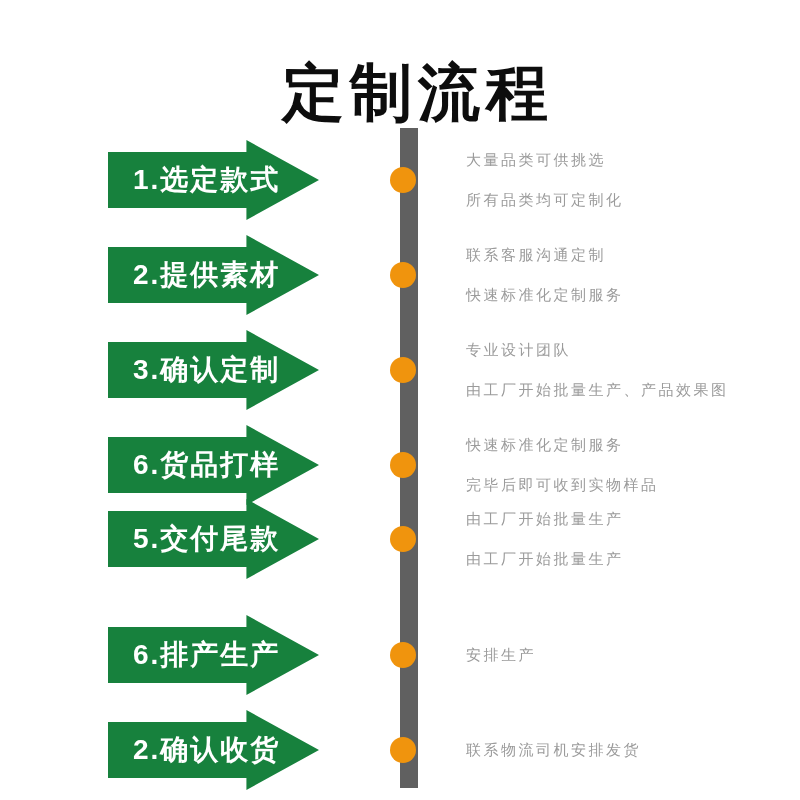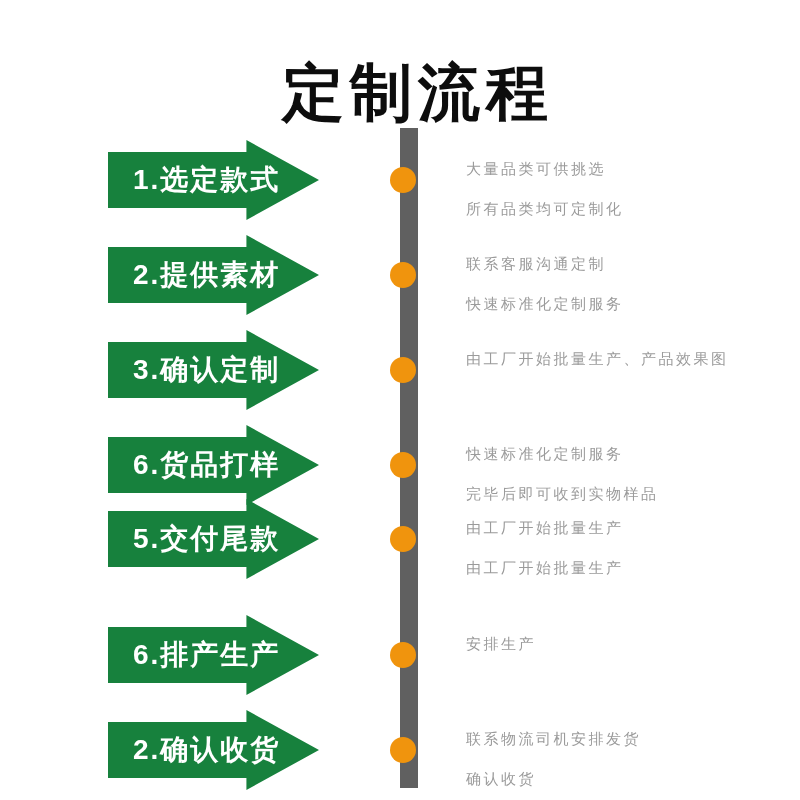--- a/index.html
+++ b/index.html
@@ -74,21 +74,21 @@
     border-radius: 50%;
     background: var(--dot-orange, #f0940d);
   }
   .desc {
     position: absolute;
     left: 430px;
     top: 0;
     height: 80px;
     display: flex;
     flex-direction: column;
-    justify-content: flex-start;
+    justify-content: center;
   }
   .desc-line {
     font-size: 15px;
     line-height: 22px;
     letter-spacing: 2.5px;
     color: var(--desc-gray, #9b9b9b);
     white-space: nowrap;
   }
   .desc-line:empty { display: none; }
 </style>
@@ -122,20 +122,21 @@
       <div class="desc-line">快速标准化定制服务</div>
     </div>
   </div>
 
   <div class="step" style="top:312px">
     <div class="arrow">
       <span class="arrow-label">3.确认定制</span>
     </div>
     <div class="dot"></div>
     <div class="desc">
+      <div class="desc-line">专业设计团队</div>
       <div class="desc-line">由工厂开始批量生产、产品效果图</div>
     </div>
   </div>
 
   <div class="step" style="top:407px">
     <div class="arrow">
       <span class="arrow-label">6.货品打样</span>
     </div>
     <div class="dot"></div>
     <div class="desc">
@@ -166,17 +167,16 @@
     </div>
   </div>
 
   <div class="step" style="top:692px">
     <div class="arrow">
       <span class="arrow-label">2.确认收货</span>
     </div>
     <div class="dot"></div>
     <div class="desc">
       <div class="desc-line">联系物流司机安排发货</div>
-      <div class="desc-line">确认收货</div>
     </div>
   </div>
 
 </div>
 
 </body></html>

